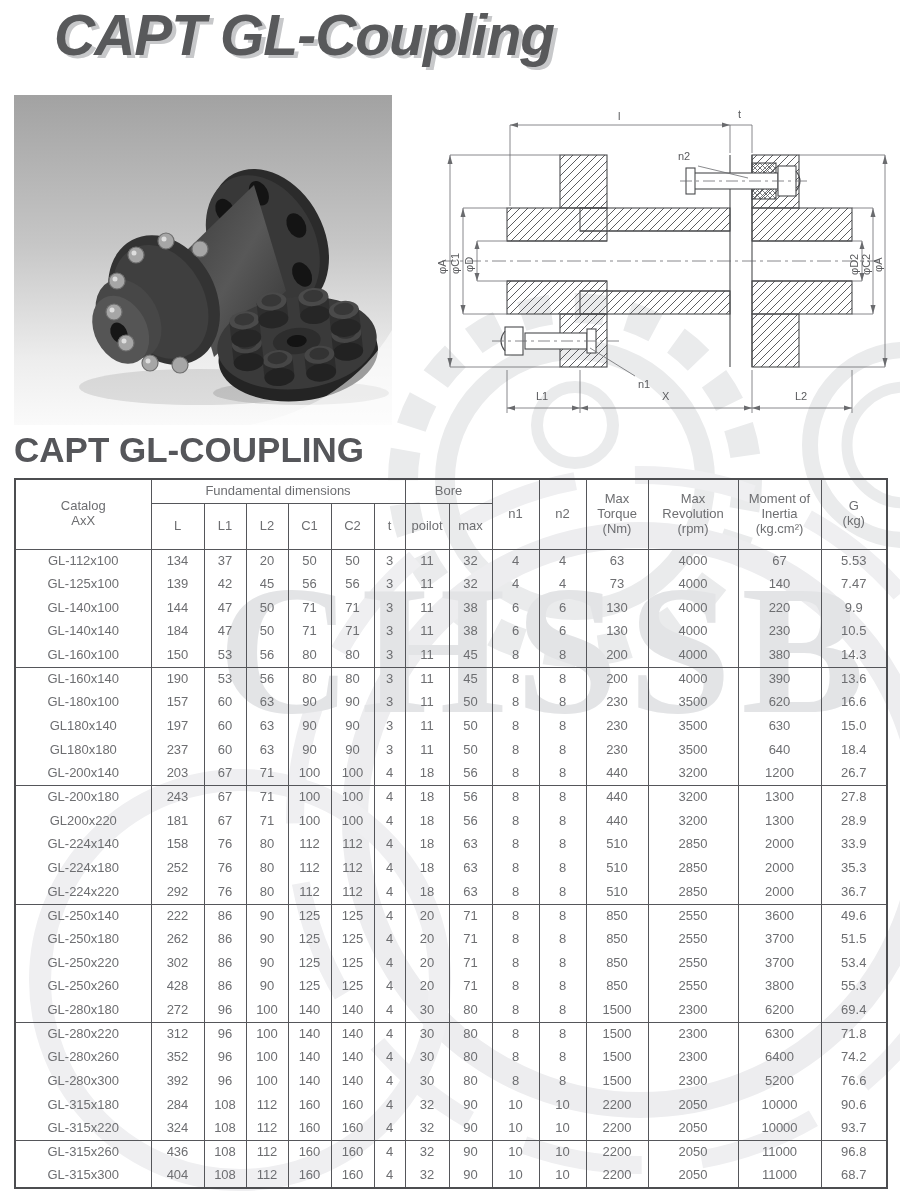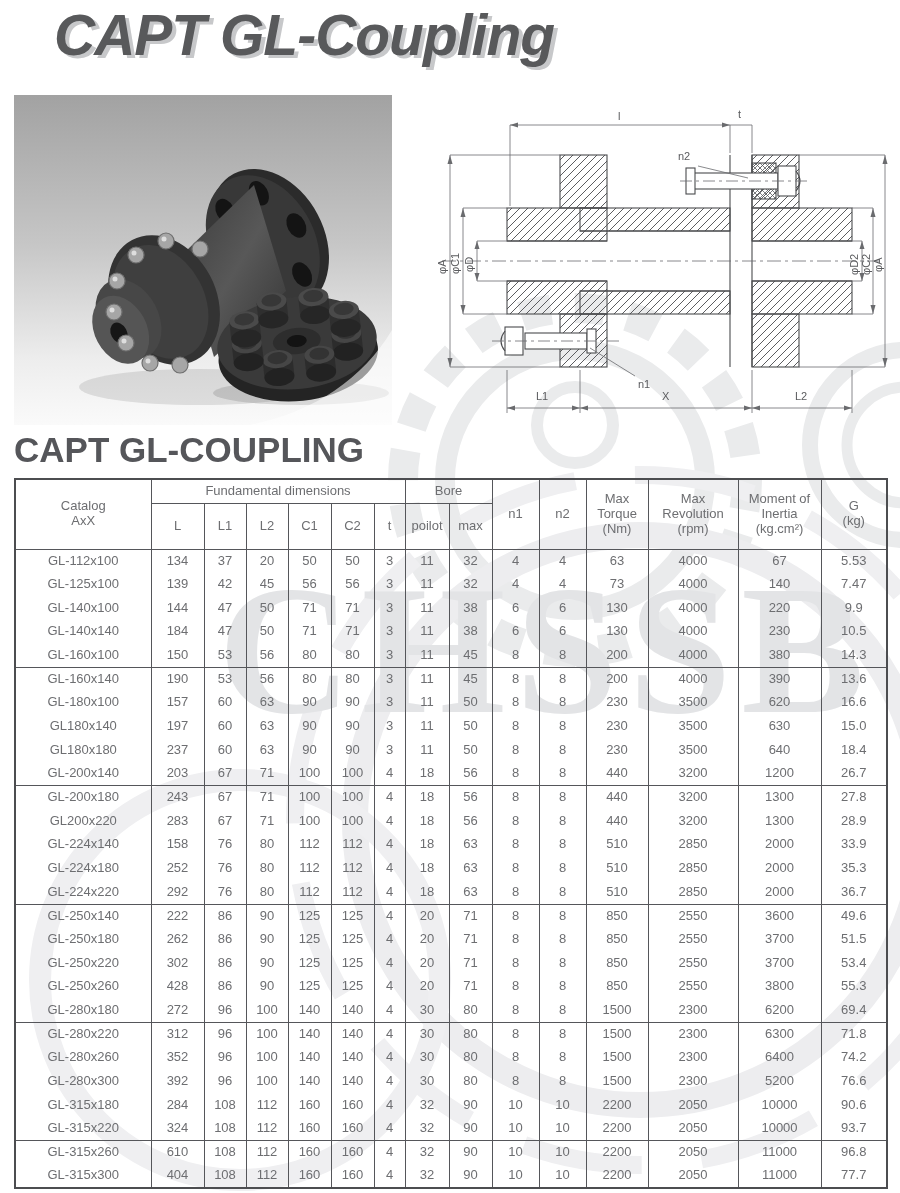--- a/index.html
+++ b/index.html
@@ -533,21 +533,21 @@
             <td>56</td>
             <td>8</td>
             <td>8</td>
             <td>440</td>
             <td>3200</td>
             <td>1300</td>
             <td>27.8</td>
           </tr>
           <tr>
             <td>GL200x220</td>
-            <td>283</td>
+            <td>181</td>
             <td>67</td>
             <td>71</td>
             <td>100</td>
             <td>100</td>
             <td>4</td>
             <td>18</td>
             <td>56</td>
             <td>8</td>
             <td>8</td>
             <td>440</td>
@@ -771,21 +771,21 @@
             <td>90</td>
             <td>10</td>
             <td>10</td>
             <td>2200</td>
             <td>2050</td>
             <td>10000</td>
             <td>93.7</td>
           </tr>
           <tr class="group-start">
             <td>GL-315x260</td>
-            <td>610</td>
+            <td>436</td>
             <td>108</td>
             <td>112</td>
             <td>160</td>
             <td>160</td>
             <td>4</td>
             <td>32</td>
             <td>90</td>
             <td>10</td>
             <td>10</td>
             <td>2200</td>
@@ -801,19 +801,19 @@
             <td>160</td>
             <td>160</td>
             <td>4</td>
             <td>32</td>
             <td>90</td>
             <td>10</td>
             <td>10</td>
             <td>2200</td>
             <td>2050</td>
             <td>11000</td>
-            <td>77.7</td>
+            <td>68.7</td>
           </tr>
         </tbody>
     </table>
   </div>
 
 </div>
 
 </body></html>

